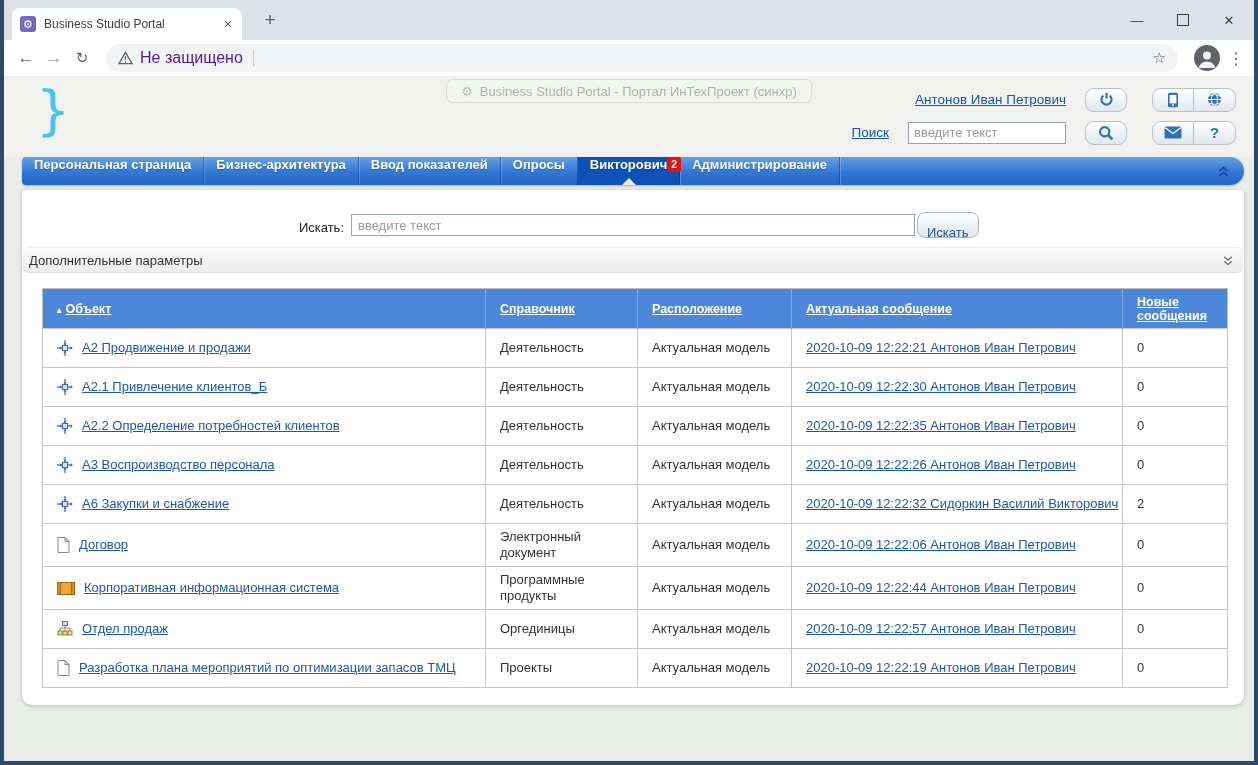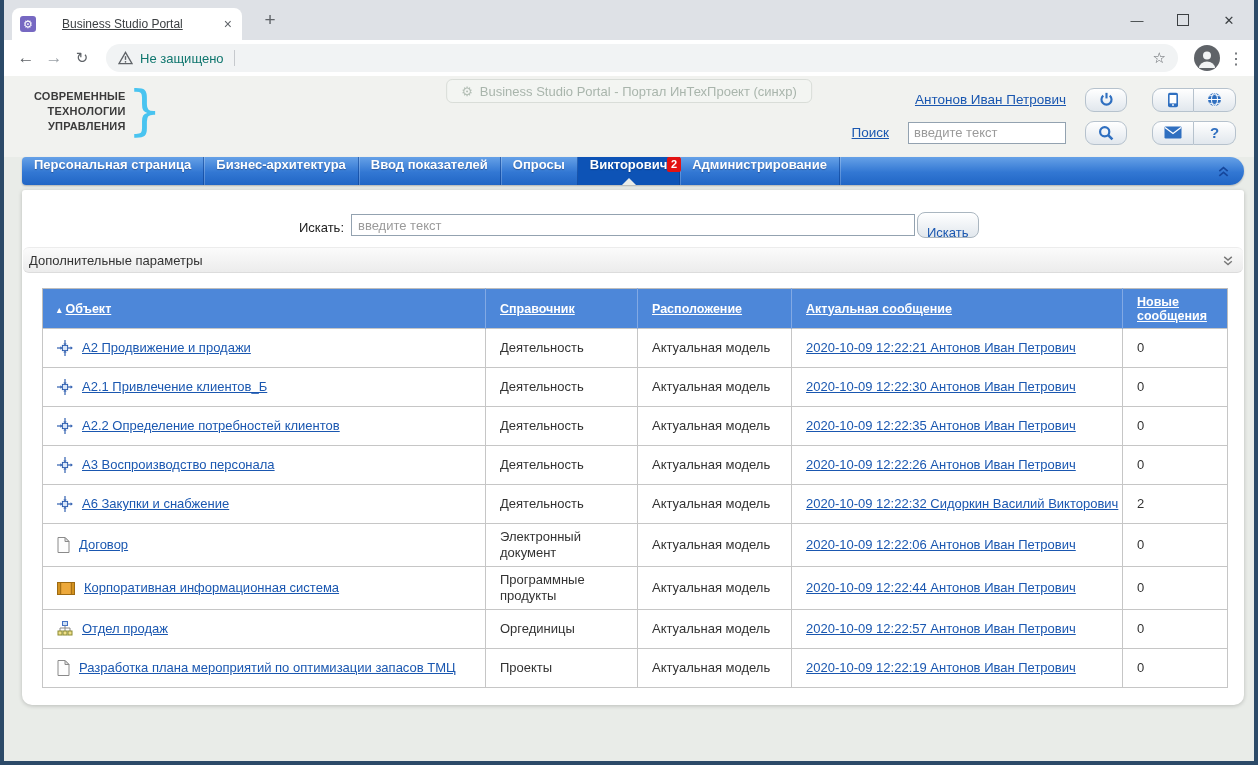--- a/index.html
+++ b/index.html
@@ -6,34 +6,34 @@
   body{width:1258px;height:765px;font-family:"Liberation Sans",sans-serif;overflow:hidden;}
   .window{position:relative;width:1258px;height:765px;box-sizing:border-box;
           border-left:4px solid #2c4a68;border-right:4px solid #2c4a68;border-bottom:4px solid #2c4a68;
           background:#e9ece8;}
   
   .titlebar{position:relative;height:40px;background:#dee1e6;}
   .tab{position:absolute;left:8px;top:8px;width:230px;height:32px;background:#ffffff;
        border-radius:8px 8px 0 0;display:flex;align-items:center;padding:0 8px;box-sizing:border-box;}
   .favicon{width:16px;height:16px;background:#7668c2;border-radius:3px;color:#fff;font-size:11px;
            display:flex;align-items:center;justify-content:center;flex:0 0 16px;}
-  .tab-title{flex:1;font-size:12px;color:#3c4043;margin-left:26px;white-space:nowrap;overflow:hidden;text-overflow:ellipsis;text-decoration:underline;}
+  .tab-title{flex:1;font-size:12px;color:#3c4043;margin-left:8px;white-space:nowrap;overflow:hidden;text-overflow:ellipsis;}
   .tab-close{font-size:14px;color:#5f6368;padding:0 2px;cursor:default;}
   .new-tab{position:absolute;left:252px;top:6px;width:28px;height:28px;font-size:19px;color:#5f6368;
            display:flex;align-items:center;justify-content:center;}
   .win-controls{position:absolute;right:2px;top:0;height:40px;display:flex;align-items:center;}
   .win-btn{width:46px;height:40px;display:flex;align-items:center;justify-content:center;color:#3c4043;font-size:13px;}
   .maxbox{width:10px;height:10px;border:1.3px solid #3c4043;display:inline-block;}
   .toolbar{height:36px;background:#ffffff;display:flex;align-items:center;padding:0 8px;box-sizing:border-box;}
   .nav-arrow{width:28px;text-align:center;font-size:17px;color:#5f6368;}
   .nav-arrow.fwd{color:#9aa0a6;}
   .reload{width:28px;text-align:center;font-size:15px;color:#5f6368;}
   .omnibox{flex:1;height:28px;background:#f1f3f4;border-radius:14px;margin:0 10px;display:flex;
            align-items:center;padding:0 12px;box-sizing:border-box;}
-  .sec-text{font-size:13px;color:#0f766e;margin-left:7px;}
+  .sec-text{font-size:16px;color:#4c1d95;margin-left:7px;}
   .omni-div{width:1px;height:16px;background:#c6c9cd;margin:0 10px;}
   .url-text{font-size:13px;color:#202124;white-space:nowrap;}
   .star{margin-left:auto;font-size:15px;color:#5f6368;}
   .avatar{width:26px;height:26px;margin:0 6px;}
   .menu-dots{font-size:16px;color:#5f6368;width:20px;text-align:center;letter-spacing:0;}
   
   .page{position:relative;height:685px;background:#e9ece8;}
   .site-header{position:absolute;left:0;top:0;right:0;height:81px;background:#f1f2ef;}
   .logo{position:absolute;left:30px;top:8px;display:flex;align-items:center;}
   .logo-text{text-align:right;font-size:11px;font-weight:bold;color:#3b3b3b;line-height:15px;letter-spacing:.2px;}
@@ -138,25 +138,20 @@
       <circle cx="13" cy="10.5" r="4" fill="#f1f3f4"></circle>
       <path d="M5 23 a8 6.5 0 0 1 16 0" fill="#f1f3f4"></path>
     </svg>
     <span class="menu-dots">⋮</span>
   </div>
 
   <div class="page">
     <div class="site-header">
 
       <div class="logo">
-        <div class="logo-text">
-          <div>СОВРЕМЕННЫЕ</div>
-          <div>ТЕХНОЛОГИИ</div>
-          <div>УПРАВЛЕНИЯ</div>
-        </div>
         <span class="logo-brace">}</span>
       </div>
 
       <div class="portal-badge">
         <span class="badge-gear">⚙</span>
         <span>Business Studio Portal - Портал ИнТехПроект (синхр)</span>
       </div>
 
       <div class="user-panel">
         <div class="up-row">

